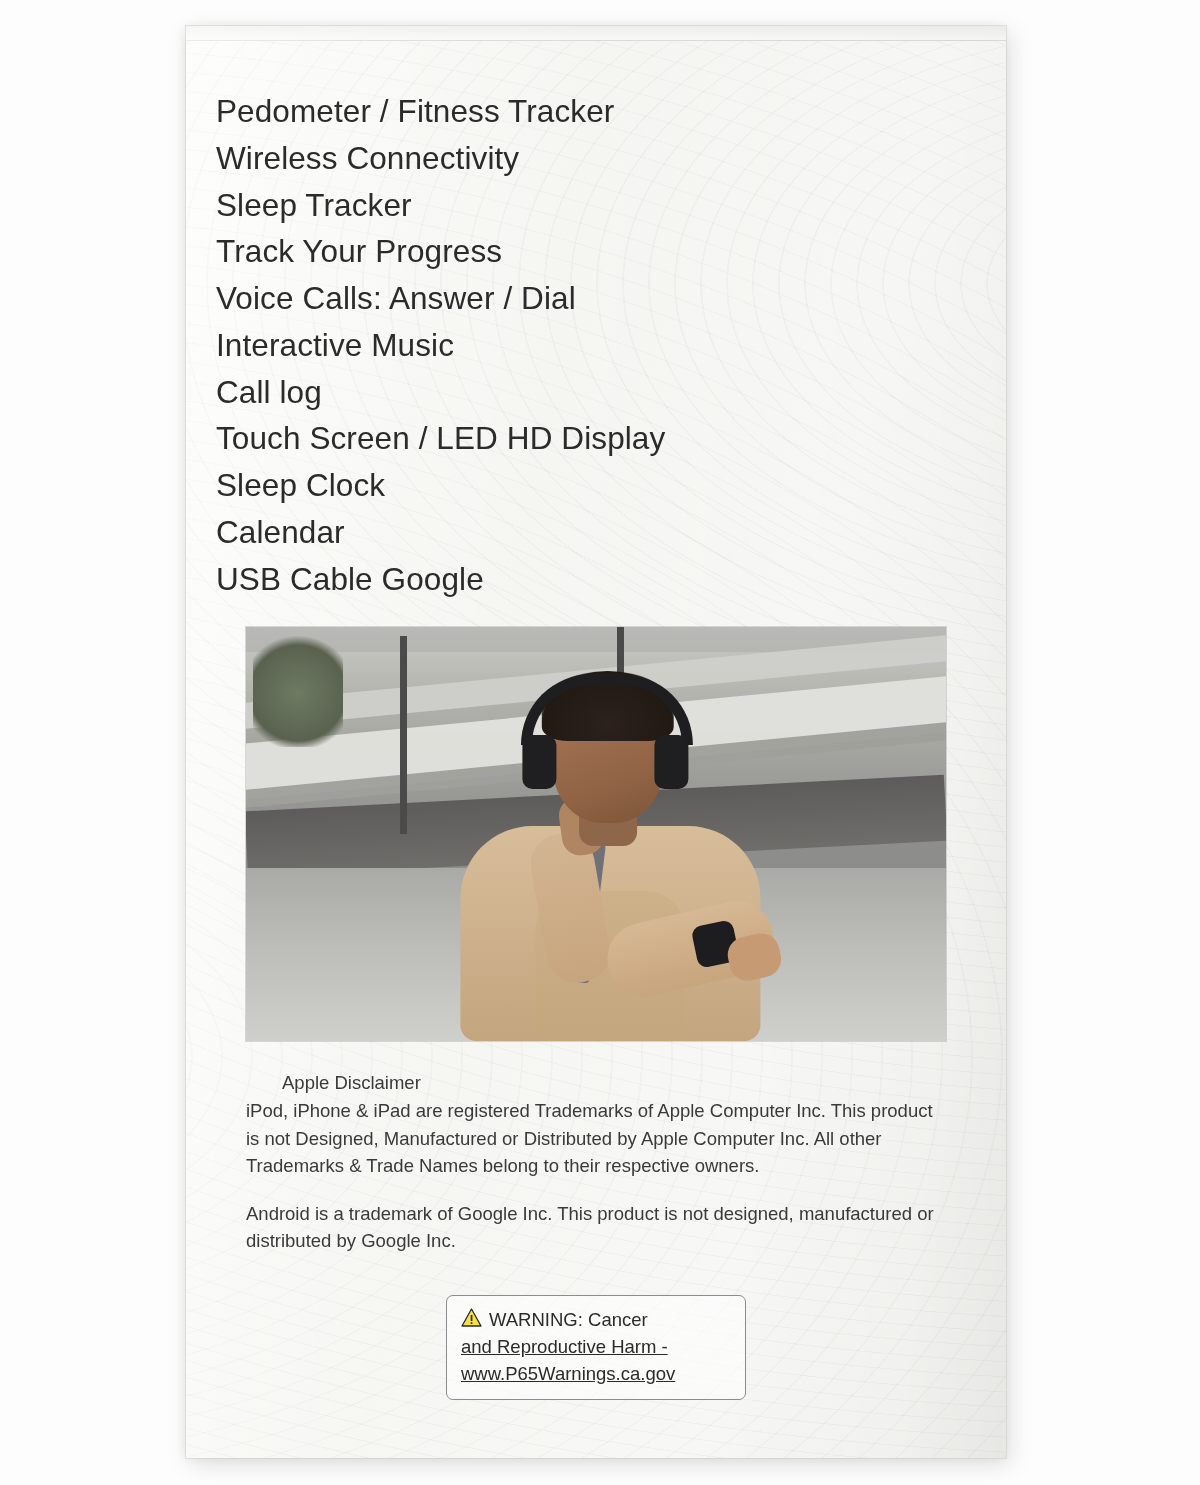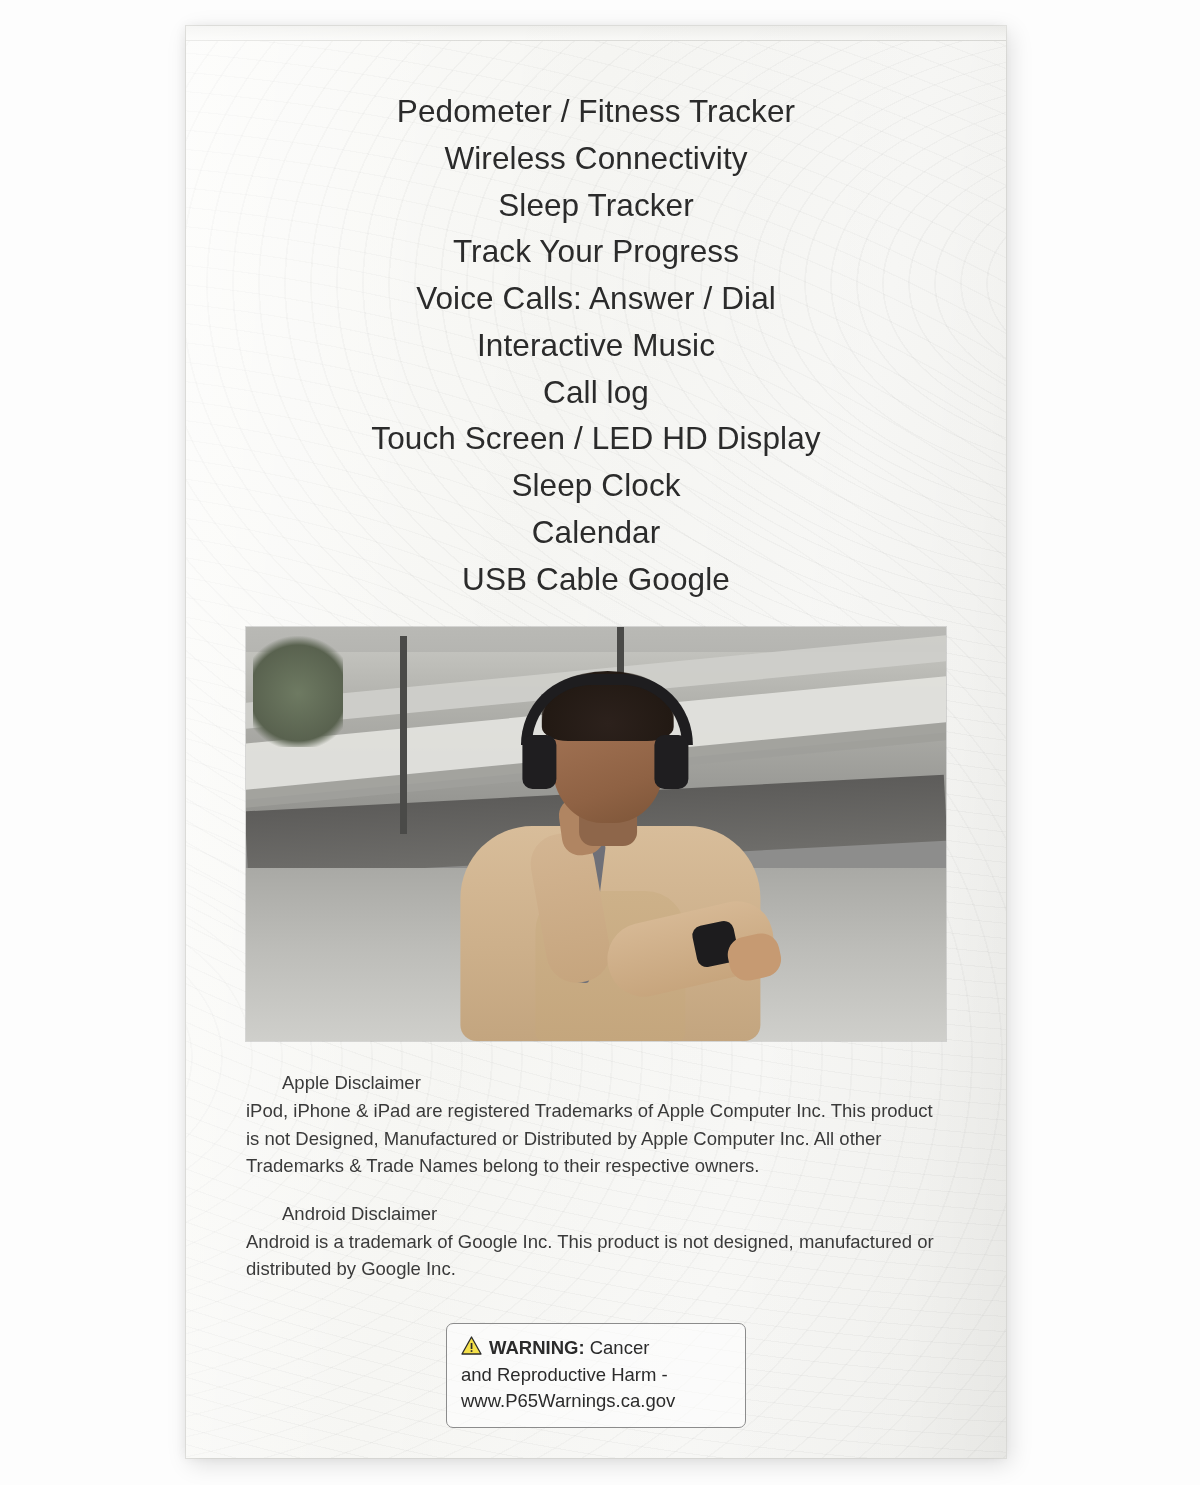--- a/index.html
+++ b/index.html
@@ -71,21 +71,20 @@
     position: relative;
     z-index: 3;
     padding: 0;
   }
 
   
   .features {
     margin: 0;
     padding: 62px 30px 0 30px;
     list-style: none;
-    text-align: center;
   }
   .features li {
     font-size: 31.5px;
     line-height: 1.485;
     color: #2b2b2b;
     letter-spacing: 0.1px;
     font-weight: 400;
     white-space: nowrap;
   }
 
@@ -249,25 +248,26 @@
   }
   .warning-line1 {
     display: flex;
     align-items: flex-start;
     gap: 7px;
     font-size: 18.5px;
     line-height: 1.42;
     color: #2b2b2b;
   }
   .warn-tri { flex: 0 0 auto; margin-top: 1px; }
-  .warn-strong { font-weight: bold; }
+  .warn-strong { font-weight: normal; }
   .warning-rest {
     font-size: 18.5px;
     line-height: 1.42;
     color: #2b2b2b;
+    text-decoration: underline;
   }
 </style>
 </head>
 <body>
 
 <div class="scene">
 
   <div class="box">
     <div class="box-top-edge"></div>
 
@@ -316,21 +316,20 @@
           <div class="p-cup right"></div>
         </div>
       </div>
 
       <div class="disclaimers">
         <div class="disc-block">
           <div class="disc-title">Apple Disclaimer</div>
           <p class="disc-body">iPod, iPhone &amp; iPad are registered Trademarks of Apple Computer Inc. This product is not Designed, Manufactured or Distributed by Apple Computer Inc. All other Trademarks &amp; Trade Names belong to their respective owners.</p>
         </div>
         <div class="disc-block">
-          <div class="disc-title">Android Disclaimer</div>
           <p class="disc-body">Android is a trademark of Google Inc. This product is not designed, manufactured or distributed by Google Inc.</p>
         </div>
       </div>
 
       <div class="warning-wrap">
         <div class="warning">
           <div class="warning-line1">
             <span class="warn-tri">
               <svg width="21" height="19" viewBox="0 0 21 19" aria-hidden="true">
                 <polygon points="10.5,1 20,18 1,18" fill="#F4E04A" stroke="#2b2b2b" stroke-width="1.3" stroke-linejoin="round"></polygon>

